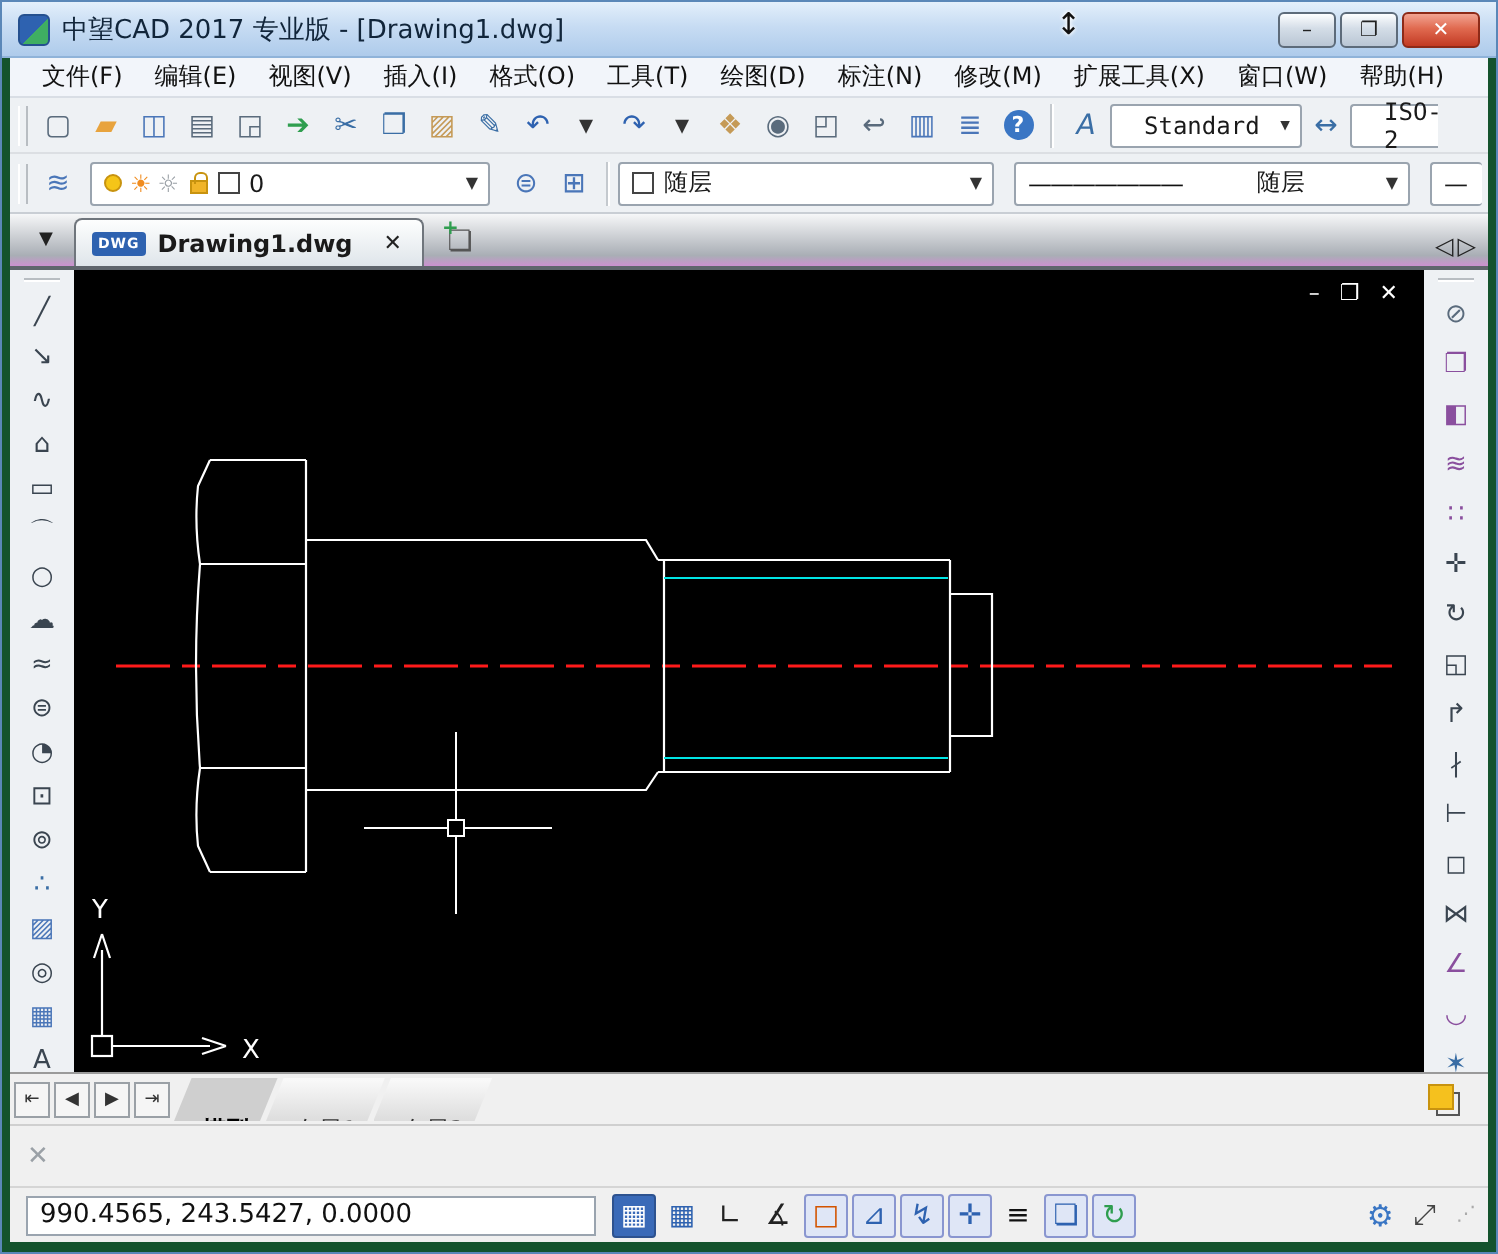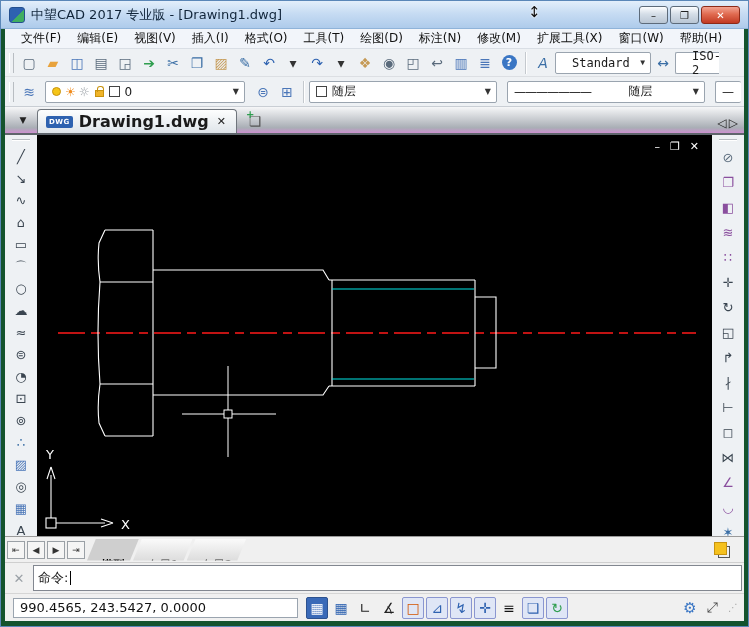--- a/index.html
+++ b/index.html
@@ -63,21 +63,21 @@
   .doctabs { position:absolute; left:4px; right:4px; top:106px; height:28px;
     background:linear-gradient(#f6f7f8, #a9aeb5 80%, #9096 100%);
     border-bottom:2px solid #5f656c; display:flex; align-items:flex-end; }
   .dt-dd { width:20px; height:20px; margin:0 4px 3px 8px; font-size:9px; color:#222;
     display:flex; align-items:center; justify-content:center; }
   .doc-tab { height:24px; min-width:175px; padding:0 8px; margin-bottom:0;
     background:linear-gradient(#fdfefe,#dfe5ea); border:1px solid #6f757c; border-bottom:none;
     border-radius:4px 4px 0 0; display:flex; align-items:center; gap:6px; }
   .dwg-badge { background:#2e62b0; color:#fff; font-size:7px; font-weight:bold;
     padding:2px 3px; border-radius:2px; letter-spacing:.5px; }
-  .doc-tab .label { font-weight:bold; font-size:16px; flex:1; }
+  .doc-tab .label { font-weight:bold; font-size:12px; flex:1; }
   .tab-close { font-size:11px; font-weight:bold; color:#222; padding:0 2px; }
   .newtab-btn { position:relative; width:24px; height:22px; margin:0 0 1px 6px;
     display:flex; align-items:center; justify-content:center; font-size:14px; color:#555; }
   .newtab-btn .plus { position:absolute; left:3px; top:-1px; color:#2f9e4f; font-size:10px; font-weight:bold; }
   .dt-scroll { margin-left:auto; margin-bottom:3px; display:flex; gap:2px; padding-right:6px; }
   .dt-scroll span { font-size:12px; color:#222; }
 
   
   .main { position:absolute; left:4px; right:4px; top:134px; height:401px; display:flex; }
   .side-strip { width:32px; background:#eef1f4; display:flex; flex-direction:column; align-items:center; padding-top:4px; }
@@ -537,24 +537,20 @@
         <div class="ltab">布局1</div>
         <div class="ltab">布局2</div>
       </div>
     <div class="quickview-icon"></div>
   </div>
 
   <div class="cmdrow">
     <div class="cmd-gutter">
       <span class="cmd-close">✕</span>
     </div>
-    <div class="cmd-input">
-      <span>命令:</span>
-      <span class="caret"></span>
-    </div>
   </div>
 
   <div class="statusbar">
     <div class="coords">990.4565, 243.5427, 0.0000</div>
     <div class="toggles">
 
         <div class="toggle-btn" data-variant="dark">
           <span class="glyph">▦</span>
         </div>
 

